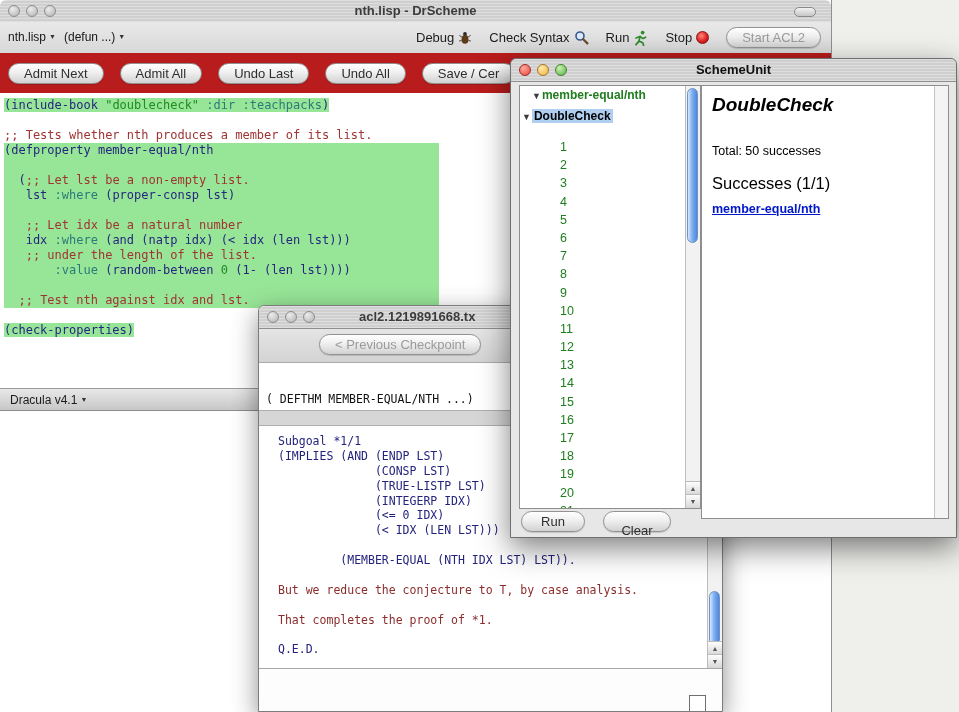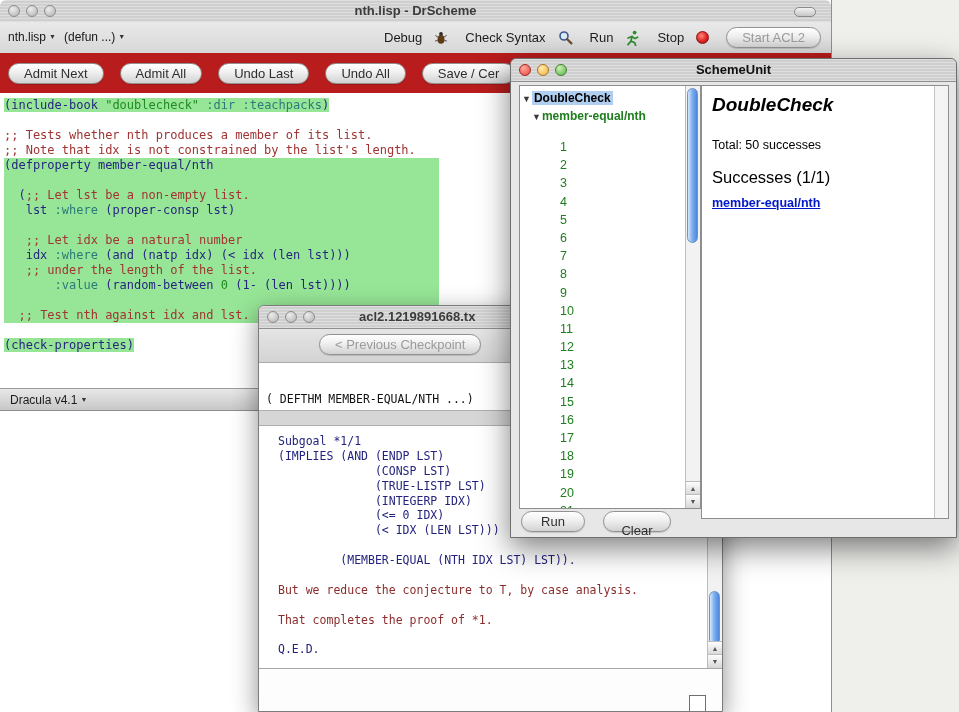--- a/index.html
+++ b/index.html
@@ -32,21 +32,21 @@
   .aqua-btn.disabled{color:#9a9a9a;}
   .tri{font-size:7px;color:#333;margin-left:3px;vertical-align:2px;}
 
   
   .main{left:0;top:0;width:831px;height:712px;border-right:1px solid #909090;z-index:1;}
   .ds-toolbar{position:absolute;left:0;top:22px;right:0;height:31px;
     background:linear-gradient(#e9e9e9,#d8d8d8);border-bottom:1px solid #a6a6a6;}
   .menu-popup{position:absolute;top:8px;font-size:12px;color:#161616;cursor:default;}
   .menu-popup.fm{left:8px}.menu-popup.dm{left:64px}
   .tb-right{position:absolute;right:10px;top:0;height:100%;display:flex;align-items:center;gap:17px;}
-  .tb-item{display:flex;align-items:center;gap:12px;font-size:13px;color:#1d1d1d;}
+  .tb-item{display:flex;align-items:center;gap:4px;font-size:13px;color:#1d1d1d;}
   .stop-dot{width:13px;height:13px;border-radius:50%;
     background:radial-gradient(circle at 40% 35%,#ff8a7c,var(--stop-red) 55%,#a81111);
     border:1px solid #8d1010;box-sizing:border-box;}
 
   .ds-btnrow{position:absolute;left:0;top:53px;right:0;height:40px;background:#b91c1c;
     border-bottom:1px solid #b8b8b8;display:flex;align-items:center;gap:16px;padding-left:8px;}
   .ds-code{position:absolute;left:0;top:93px;right:0;height:295px;background:#fff;
     padding:5px 0 0 4px;box-sizing:border-box;}
   .code-line{height:15px;line-height:15px;white-space:pre;font-family:"DejaVu Sans Mono",monospace;font-size:12px;}
   .hl-block{background:var(--hl-green);width:435px;}
@@ -92,21 +92,21 @@
   .tree-row{white-space:nowrap;font-size:12px;height:18px;line-height:18px;}
   .tree-row.root{margin:3px 0 0 2px;}
   .tree-row.child{margin-left:12px;color:var(--tree-green);font-weight:bold;}
   .disc{font-size:9px;color:#3a3a3a;margin-right:1px;}
   .sel{background:var(--sel-blue);font-weight:bold;color:#000;padding:0 2px;}
   #tree-cases{position:absolute;left:40px;top:52px;}
   .tree-case{height:18.2px;line-height:18.2px;font-size:12.5px;color:var(--tree-green);}
   .su-results{position:absolute;left:190px;top:26px;width:248px;height:434px;background:#fff;
     border:1px solid #8e8e8e;box-sizing:border-box;padding:8px 22px 8px 10px;overflow:hidden;}
   .su-heading{font-size:19px;font-weight:bold;font-style:italic;color:#000;}
-  .su-total{font-size:12.5px;color:#000;margin-top:22px;}
+  .su-total{font-size:12.5px;color:#000;margin-top:28px;}
   .su-successes{font-size:16.5px;color:#000;margin-top:16px;}
   .su-link{display:inline-block;font-size:12.5px;font-weight:bold;color:var(--link-blue);
     text-decoration:underline;margin-top:9px;}
   .su-scroll{position:absolute;right:0;top:0;bottom:0;width:14px;background:#f4f4f4;border-left:1px solid #c4c4c4;box-sizing:border-box;}
   .su-run{position:absolute;left:10px;top:452px;width:64px;text-align:center;padding:0;}
   .su-clear{position:absolute;left:92px;top:452px;width:68px;text-align:center;padding:9px;}
 </style>
 </head>
 <body>
 
@@ -169,21 +169,20 @@
       <button class="aqua-btn">Undo Last</button>
       <button class="aqua-btn">Undo All</button>
       <button class="aqua-btn">Save / Cer</button>
     </div>
 
     <div class="ds-code">
       <div id="code-lines">
           <div class="code-line"><span class="hl-inline"><span class="c-code">(include-book </span><span class="c-str">"doublecheck"</span><span class="c-code"> </span><span class="c-kw">:dir</span><span class="c-code"> </span><span class="c-kw">:teachpacks</span><span class="c-code">)</span></span></div>
           <div class="code-line"></div>
           <div class="code-line"><span class="c-com">;; Tests whether nth produces a member of its list.</span></div>
-          <div class="code-line"><span class="c-com">;; Note that idx is not constrained by the list's length.</span></div>
           <div class="code-line hl-block"><span class="c-code">(defproperty member-equal/nth</span></div>
           <div class="code-line hl-block"></div>
           <div class="code-line hl-block"><span class="c-code">  (</span><span class="c-com">;; Let lst be a non-empty list.</span></div>
           <div class="code-line hl-block"><span class="c-code">   lst </span><span class="c-kw">:where</span><span class="c-code"> (proper-consp lst)</span></div>
           <div class="code-line hl-block"></div>
           <div class="code-line hl-block"><span class="c-code">   </span><span class="c-com">;; Let idx be a natural number</span></div>
           <div class="code-line hl-block"><span class="c-code">   idx </span><span class="c-kw">:where</span><span class="c-code"> (and (natp idx) (&lt; idx (len lst)))</span></div>
           <div class="code-line hl-block"><span class="c-code">   </span><span class="c-com">;; under the length of the list.</span></div>
           <div class="code-line hl-block"><span class="c-code">       </span><span class="c-kw">:value</span><span class="c-code"> (random-between </span><span class="c-const">0</span><span class="c-code"> (1- (len lst))))</span></div>
           <div class="code-line hl-block"></div>
@@ -252,25 +251,25 @@
 
   <section class="win su">
     <header class="titlebar active">
       <span class="tl p1 red"></span>
       <span class="tl p2 yellow"></span>
       <span class="tl p3 green"></span>
       <span class="wtitle">SchemeUnit</span>
     </header>
 
     <div class="su-tree">
+      <div class="tree-row child">
+        <span class="disc">▼</span><span>member-equal/nth</span>
+      </div>
       <div class="tree-row root">
         <span class="disc">▼</span><span class="sel">DoubleCheck</span>
-      </div>
-      <div class="tree-row child">
-        <span class="disc">▼</span><span>member-equal/nth</span>
       </div>
       <div id="tree-cases">
           <div class="tree-case">1</div>
           <div class="tree-case">2</div>
           <div class="tree-case">3</div>
           <div class="tree-case">4</div>
           <div class="tree-case">5</div>
           <div class="tree-case">6</div>
           <div class="tree-case">7</div>
           <div class="tree-case">8</div>

